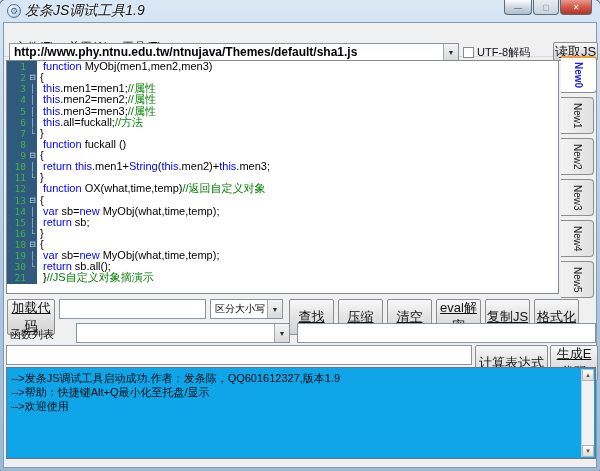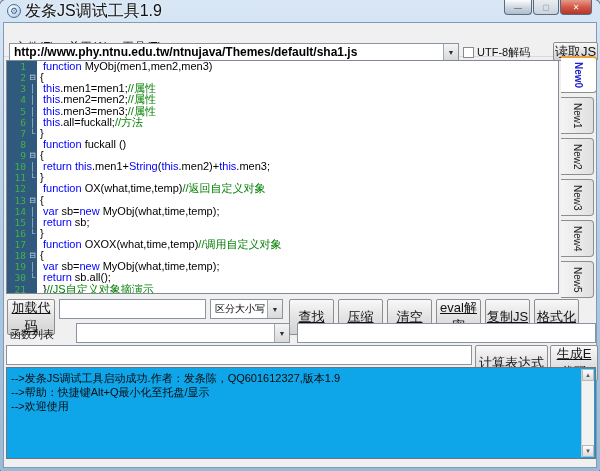--- a/index.html
+++ b/index.html
@@ -5,21 +5,21 @@
   * { box-sizing: border-box; margin: 0; padding: 0; font-family: "Liberation Sans", sans-serif; }
   body { background: #e8e8e8; }
   .window { position: relative; width: 600px; height: 471px; margin: 0 auto;
     background: linear-gradient(#d9e7f5, #aec8e0 60%, #9cb9d4);
     border-radius: 6px 6px 3px 3px; box-shadow: 0 0 0 1px #4f7193, 0 2px 8px rgba(0,0,0,.35); }
   .titlebar { position: absolute; left: 0; top: 0; right: 0; height: 22px; display: flex; align-items: center; }
   .app-icon { width: 14px; height: 14px; margin: 0 4px 0 7px; border-radius: 50%;
     background: radial-gradient(circle at 35% 35%, #ffffff, #cfe0f2 60%, #7ba2c8);
     border: 1px solid #4a6f96; display: flex; align-items: center; justify-content: center;
     font-size: 9px; color: #35618c; }
-  .title-text { font-size: 16px; color: #111; text-shadow: 0 0 3px #fff; }
+  .title-text { font-size: 14px; color: #111; text-shadow: 0 0 3px #fff; font-style: italic; }
   .winbtns { position: absolute; right: 8px; top: 0; display: flex; }
   .wb { height: 15px; display: flex; align-items: center; justify-content: center;
     font-size: 8px; color: #fff; border: 1px solid #5a6b7d; border-top: none;
     border-radius: 0 0 4px 4px; margin-left: 1px; }
   .wb.min { width: 28px; background: linear-gradient(#fdfdfd,#cfd8e2 50%,#aebecd); color: #333; }
   .wb.max { width: 26px; background: linear-gradient(#e9edf1,#c9d2dc); color: #8a97a5; }
   .wb.close { width: 32px; background: linear-gradient(#e89a8a,#d4584a 50%,#b23527); color: #fff; }
   .client { position: absolute; left: 3px; top: 22px; width: 594px; height: 446px;
     background: #f0f0f0; border: 1px solid #7e9cba; }
   .menubar { position: absolute; left: 0; top: 16px; width: 100%; height: 18px;
@@ -174,25 +174,20 @@
           <span class="ln">15</span>
           <span class="fm">│</span>
           <span class="code"><span class="tok-p"> </span><span class="tok-k">return</span><span class="tok-p"> sb;</span></span>
         </div>
         <div class="cl">
           <span class="ln">16</span>
           <span class="fm">└</span>
           <span class="code"><span class="tok-p">}</span></span>
         </div>
         <div class="cl">
-          <span class="ln">17</span>
-          <span class="fm"></span>
-          <span class="code"><span class="tok-p"> </span><span class="tok-k">function</span><span class="tok-p"> OXOX(what,time,temp)</span><span class="tok-c">//调用自定义对象</span></span>
-        </div>
-        <div class="cl">
           <span class="ln">18</span>
           <span class="fm">⊟</span>
           <span class="code"><span class="tok-p">{</span></span>
         </div>
         <div class="cl">
           <span class="ln">19</span>
           <span class="fm">│</span>
           <span class="code"><span class="tok-p"> </span><span class="tok-k">var</span><span class="tok-p"> sb=</span><span class="tok-k">new</span><span class="tok-p"> MyObj(what,time,temp);</span></span>
         </div>
         <div class="cl">

